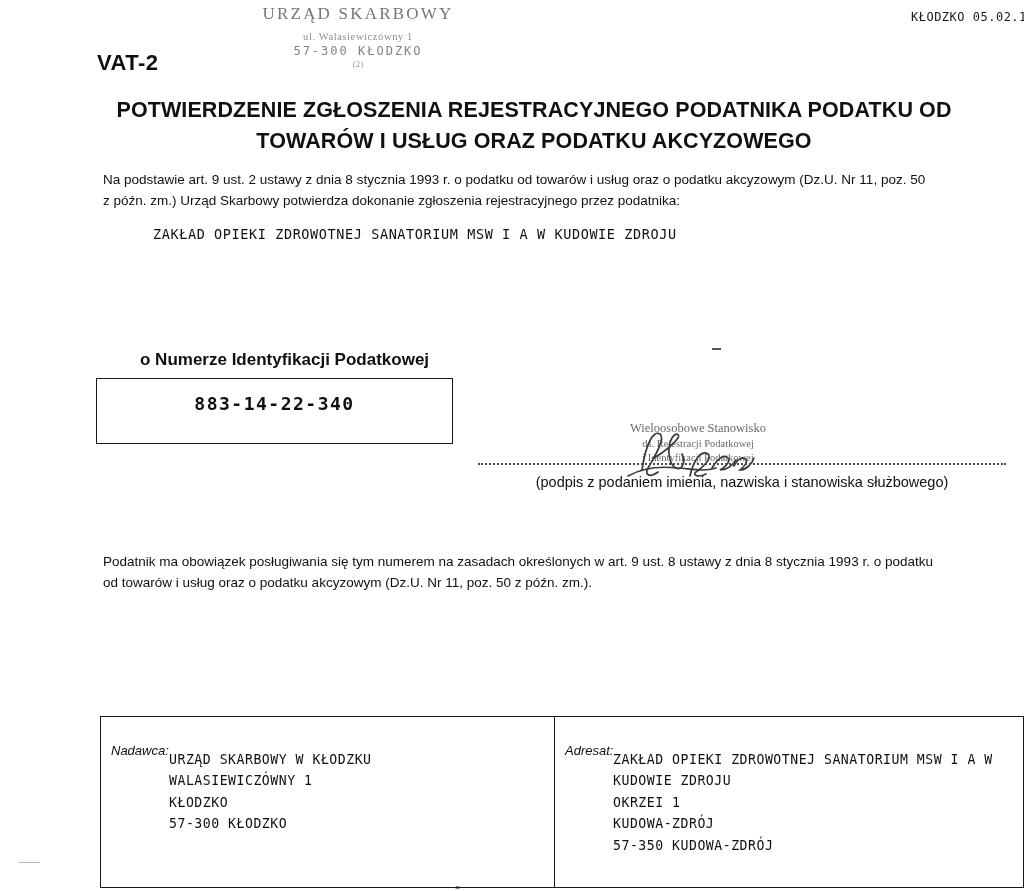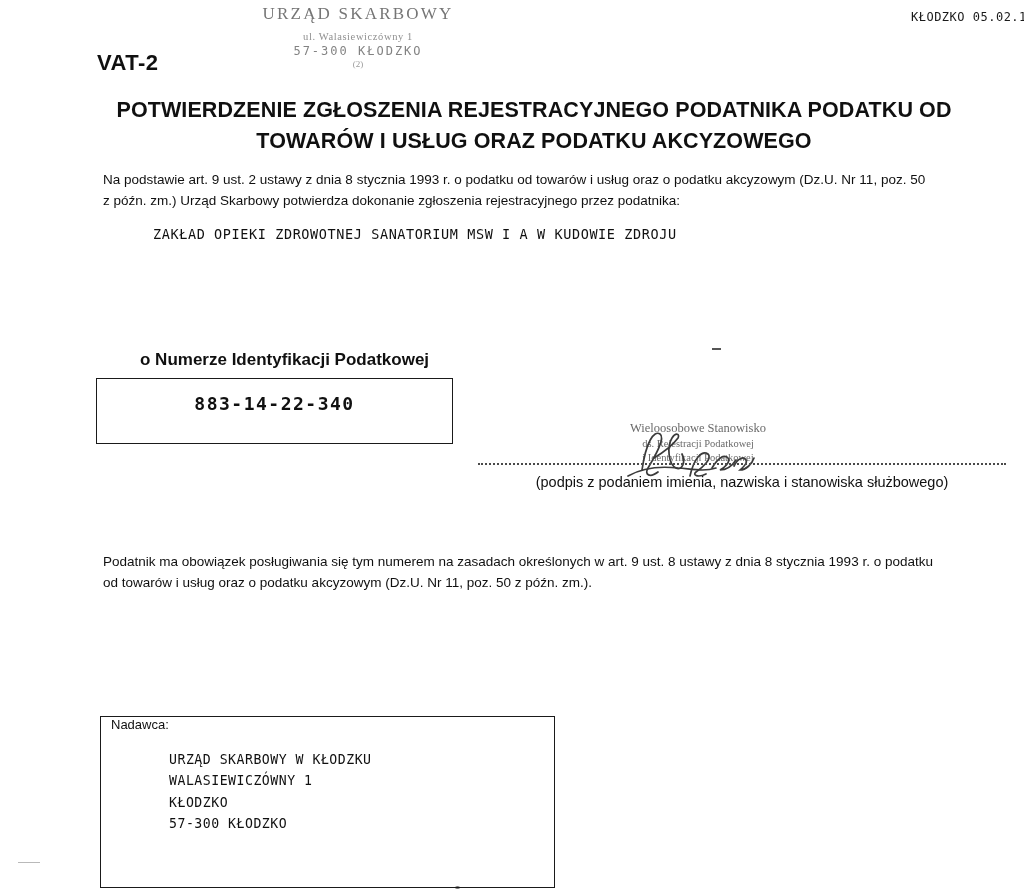--- a/index.html
+++ b/index.html
@@ -253,23 +253,24 @@
   .addr-box.sender {
     left: 100px;
     width: 455px;
   }
   .addr-box.recipient {
     left: 554px;
     width: 470px;
   }
   .addr-label {
     position: absolute;
-    top: 0;
+    top: 26px;
     left: 10px;
     font-size: 13px;
+    font-style: italic;
   }
   .addr-lines {
     position: absolute;
     top: 32px;
     left: 68px;
     font-family: "DejaVu Sans Mono", monospace;
     font-size: 13.2px;
     letter-spacing: .5px;
     line-height: 1.62;
     white-space: pre;
@@ -331,14 +332,22 @@
   <div class="note">Podatnik ma obowiązek posługiwania się tym numerem na zasadach określonych w art. 9 ust. 8 ustawy z dnia 8 stycznia 1993 r. o podatku od towarów i usług oraz o podatku akcyzowym (Dz.U. Nr 11, poz. 50 z późn. zm.).</div>
 
   <div class="addr-box sender">
     <div class="addr-label">Nadawca:</div>
     <div class="addr-lines">URZĄD SKARBOWY W KŁODZKU
 WALASIEWICZÓWNY 1
 KŁODZKO
 57-300 KŁODZKO</div>
   </div>
 
+  <div class="addr-box recipient">
+    <div class="addr-label">Adresat:</div>
+    <div class="addr-lines">ZAKŁAD OPIEKI ZDROWOTNEJ SANATORIUM MSW I A W
+KUDOWIE ZDROJU
+OKRZEI 1
+KUDOWA-ZDRÓJ
+57-350 KUDOWA-ZDRÓJ</div>
+  </div>
 
 </div>
 
 </body></html>

